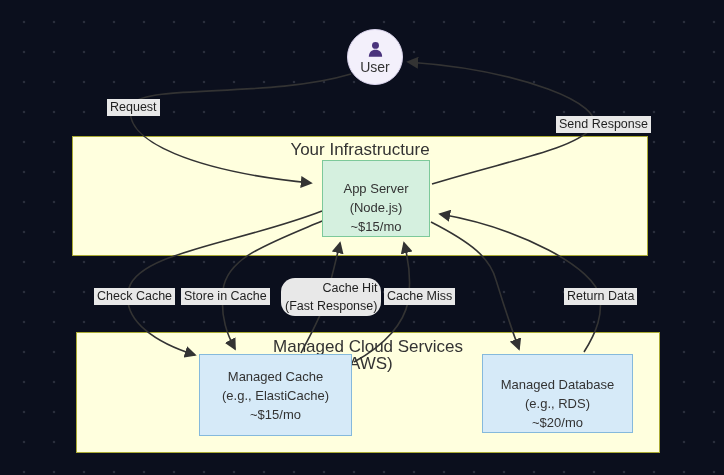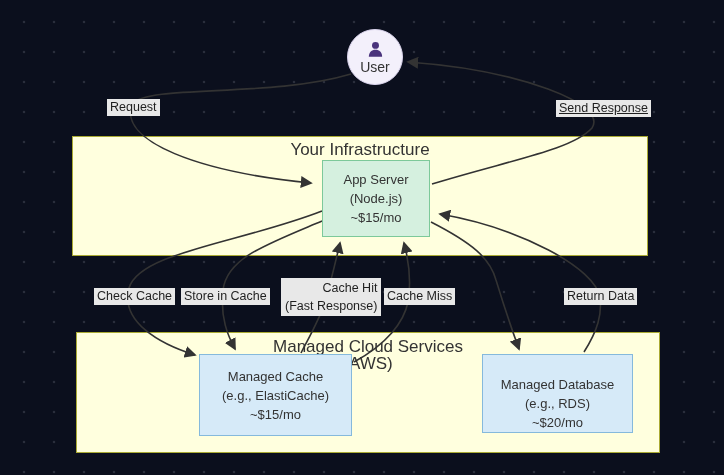--- a/index.html
+++ b/index.html
@@ -25,21 +25,21 @@
   }
   .sg-title {
     position:absolute; left:0; right:0; text-align:center;
     font-size:17px; color:var(--title-text); z-index:2;
   }
   svg.edge-layer { position:absolute; left:0; top:0; z-index:3; }
   svg.edge-layer path.edge { fill:none; stroke:var(--edge); stroke-width:1.6px; }
   .node { position:absolute; z-index:4; display:flex; flex-direction:column;
           align-items:center; justify-content:center; text-align:center;
           color:var(--node-text); font-size:13px; line-height:19px; }
-  .node-rect-green { background:var(--green-fill); border:1.5px solid var(--green-border); }
+  .node-rect-green { background:var(--green-fill); border:1.5px solid var(--green-border);justify-content:flex-end; }
   .node-rect-blue  { background:var(--blue-fill);  border:1.5px solid var(--blue-border); }
   .node-circle {
     background:var(--user-fill); border:1.5px solid var(--user-border);
     border-radius:50%; width:56px; height:56px; font-size:14px; line-height:15px;
   }
   .node-circle .person { width:19px; height:19px; margin-bottom:1px; }
   .edge-label {
     position:absolute; z-index:5; background:var(--label-bg); color:var(--label-text);
     font-size:12.5px; line-height:17px; padding:0 3px; white-space:nowrap; text-align:right;
   }
@@ -92,23 +92,23 @@
     <div>~$15/mo</div>
   </div>
 
   <div class="node node-rect-blue" style="left:482px; top:354px; width:151px; height:79px;justify-content:flex-end;">
     <div>Managed Database</div>
     <div>(e.g., RDS)</div>
     <div>~$20/mo</div>
   </div>
 
   <div class="edge-label" style="left:107px; top:99px;">Request</div>
-  <div class="edge-label" style="left:556px; top:100px;text-decoration:underline;">Send Response</div>
+  <div class="edge-label" style="left:556px; top:116px;">Send Response</div>
   <div class="edge-label" style="left:94px; top:288px;">Check Cache</div>
   <div class="edge-label" style="left:181px; top:288px;">Store in Cache</div>
-  <div class="edge-label" style="left:281px; top:278px; line-height:18px; padding:1px 4px;">
+  <div class="edge-label" style="left:281px; top:278px; line-height:18px; padding:1px 4px;border-radius:14px;">
     <div>Cache Hit</div>
     <div>(Fast Response)</div>
   </div>
   <div class="edge-label" style="left:384px; top:288px;">Cache Miss</div>
   <div class="edge-label" style="left:564px; top:288px;">Return Data</div>
 
 </div>
 
 </body></html>

